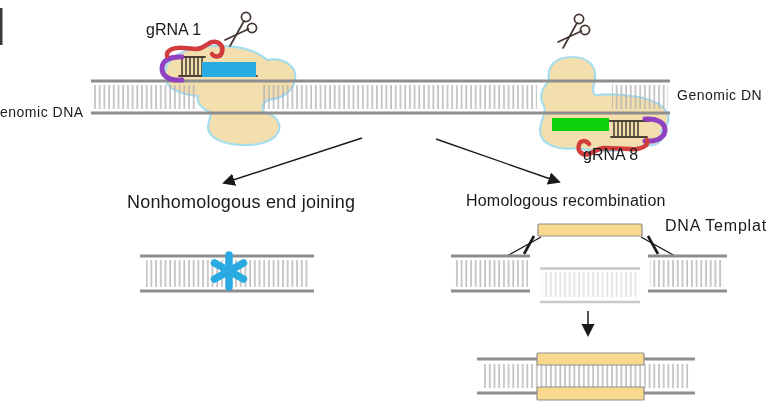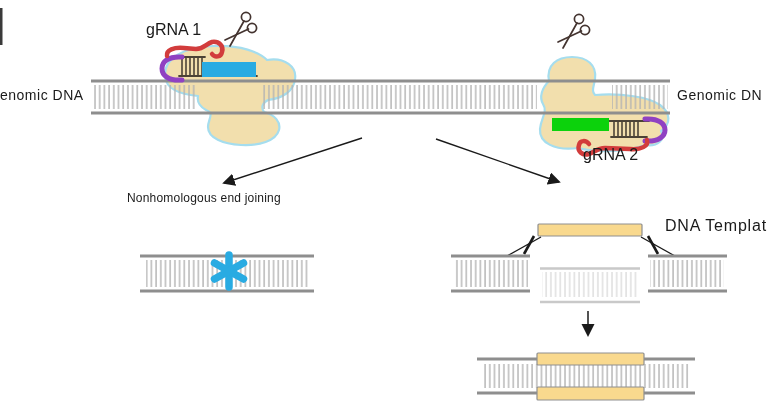--- a/index.html
+++ b/index.html
@@ -138,19 +138,20 @@
 
     <g>
       <rect x="482" y="364" width="208" height="24" fill="url(#rg)"></rect>
       <line x1="477" y1="359" x2="695" y2="359" style="stroke:var(--dna-strand);stroke-width:3"></line>
       <line x1="477" y1="393" x2="695" y2="393" style="stroke:var(--dna-strand);stroke-width:3"></line>
       <rect x="537" y="353" width="107" height="12" rx="1" style="fill:var(--template-fill);stroke:var(--template-stroke);stroke-width:1.2"></rect>
       <rect x="537" y="387" width="107" height="13" rx="1" style="fill:var(--template-fill);stroke:var(--template-stroke);stroke-width:1.2"></rect>
     </g>
   </svg>
 
-  <span class="lbl" style="left:0px;top:87px;font-size:14px;letter-spacing:.5px">enomic DNA</span>
+  <span class="lbl" style="left:0px;top:104px;font-size:14px;letter-spacing:.5px">enomic DNA</span>
   <span class="lbl" style="left:677px;top:87px;font-size:14px;letter-spacing:.5px">Genomic DN</span>
   <span class="lbl" style="left:146px;top:21px;font-size:16px">gRNA 1</span>
-  <span class="lbl" style="left:583px;top:146px;font-size:16px">gRNA 2</span>
-  <span class="lbl" style="left:127px;top:192px;font-size:12px;letter-spacing:.2px">Nonhomologous end joining</span>
+  <span class="lbl" style="left:583px;top:146px;font-size:16px">gRNA 8</span>
+  <span class="lbl" style="left:127px;top:192px;font-size:18px;letter-spacing:.2px">Nonhomologous end joining</span>
+  <span class="lbl" style="left:466px;top:192px;font-size:16px;letter-spacing:.2px">Homologous recombination</span>
   <span class="lbl" style="left:665px;top:217px;font-size:16px;letter-spacing:.8px">DNA Templat</span>
 </div>
 
 </body></html>

